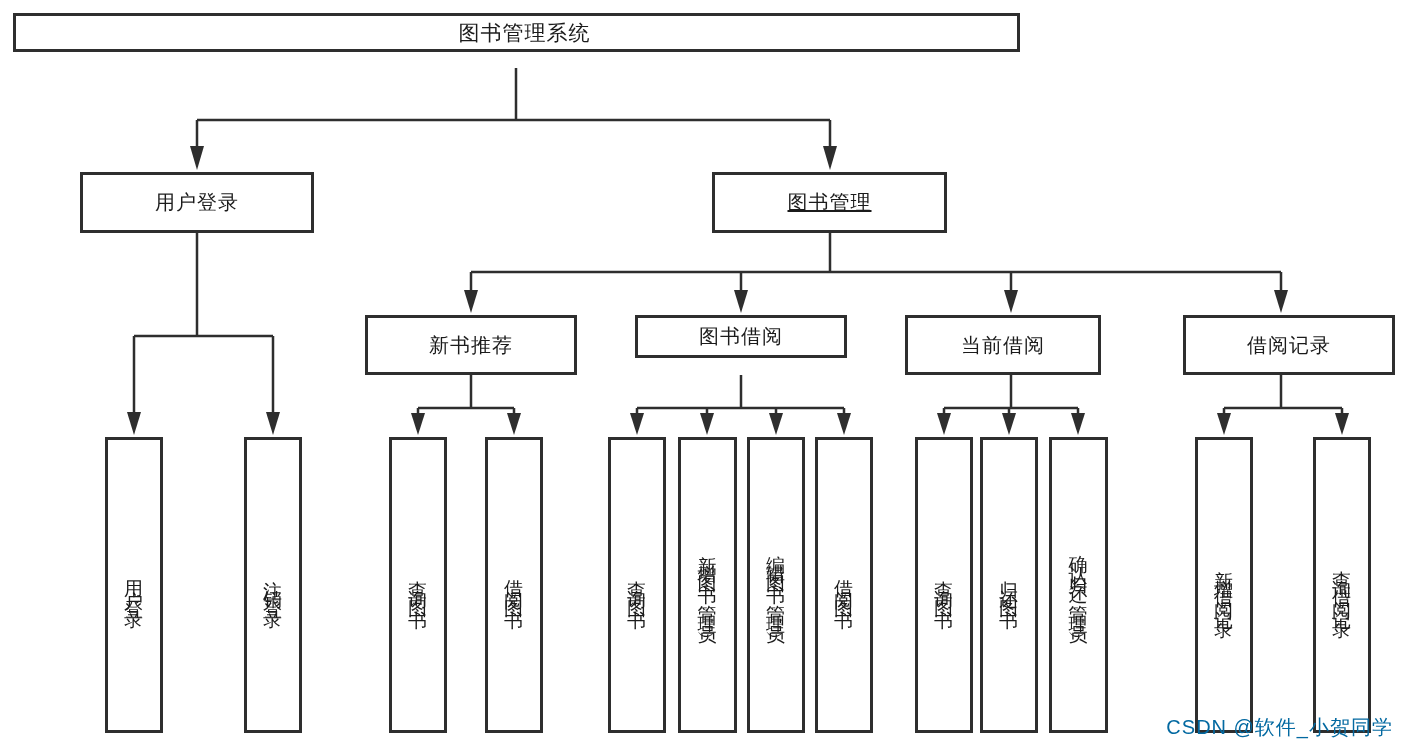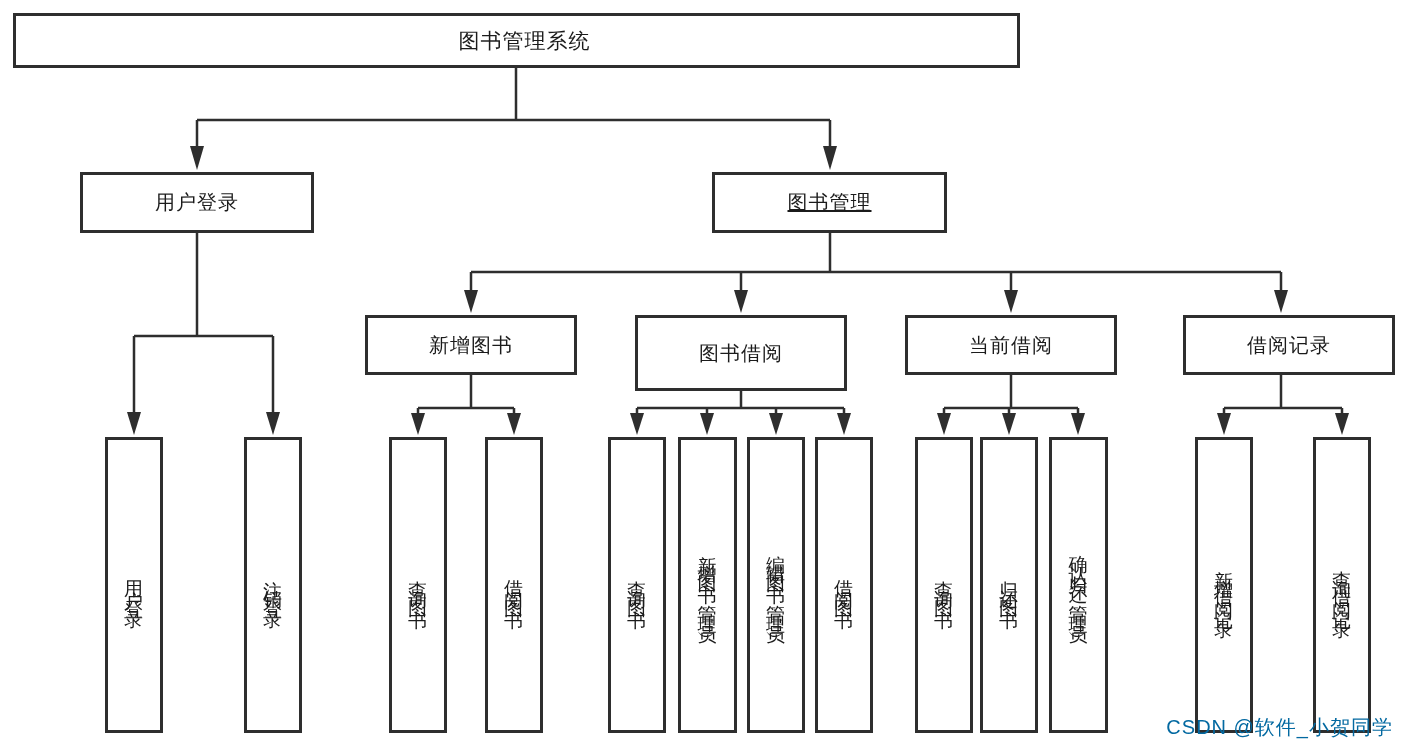--- a/index.html
+++ b/index.html
@@ -112,28 +112,28 @@
 
     <g stroke="#2e2e2e" stroke-width="2.5" fill="none">
       <path d="M1281,375 V408 M1224,408 H1342 M1224,408 V414 M1342,408 V414"></path>
     </g>
     <g fill="#2e2e2e" stroke="none">
       <polygon points="1217,413 1231,413 1224,435"></polygon>
       <polygon points="1335,413 1349,413 1342,435"></polygon>
     </g>
   </svg>
 
-  <div class="node h-node root-node" style="left:13px; top:13px; width:1007px; height:55px;padding-left:16px;">图书管理系统</div>
+  <div class="node h-node root-node" style="left:13px; top:13px; width:1007px; height:39px;padding-left:16px;">图书管理系统</div>
 
   <div class="node h-node" style="left:80px; top:172px; width:234px; height:61px;">用户登录</div>
   <div class="node h-node" style="left:712px; top:172px; width:235px; height:61px;text-decoration:underline;">图书管理</div>
 
-  <div class="node h-node" style="left:365px; top:315px; width:212px; height:60px;">新增图书</div>
-  <div class="node h-node" style="left:635px; top:315px; width:212px; height:76px;">图书借阅</div>
-  <div class="node h-node" style="left:905px; top:315px; width:212px; height:60px;">当前借阅</div>
+  <div class="node h-node" style="left:365px; top:315px; width:212px; height:60px;">新书推荐</div>
+  <div class="node h-node" style="left:635px; top:315px; width:212px; height:43px;">图书借阅</div>
+  <div class="node h-node" style="left:905px; top:315px; width:196px; height:60px;">当前借阅</div>
   <div class="node h-node" style="left:1175px; top:315px; width:212px; height:60px;margin-left:8px;">借阅记录</div>
 
   <div class="node v-node" style="left:105px; top:437px; width:58px; height:296px;">用户登录</div>
   <div class="node v-node" style="left:244px; top:437px; width:58px; height:296px;">注销登录</div>
 
   <div class="node v-node" style="left:389px; top:437px; width:58px; height:296px;">查询图书</div>
   <div class="node v-node" style="left:485px; top:437px; width:58px; height:296px;">借阅图书</div>
 
   <div class="node v-node" style="left:608px; top:437px; width:58px; height:296px;">查询图书</div>
   <div class="node v-node" style="left:678px; top:437px; width:59px; height:296px;">新增图书（管理员）</div>

